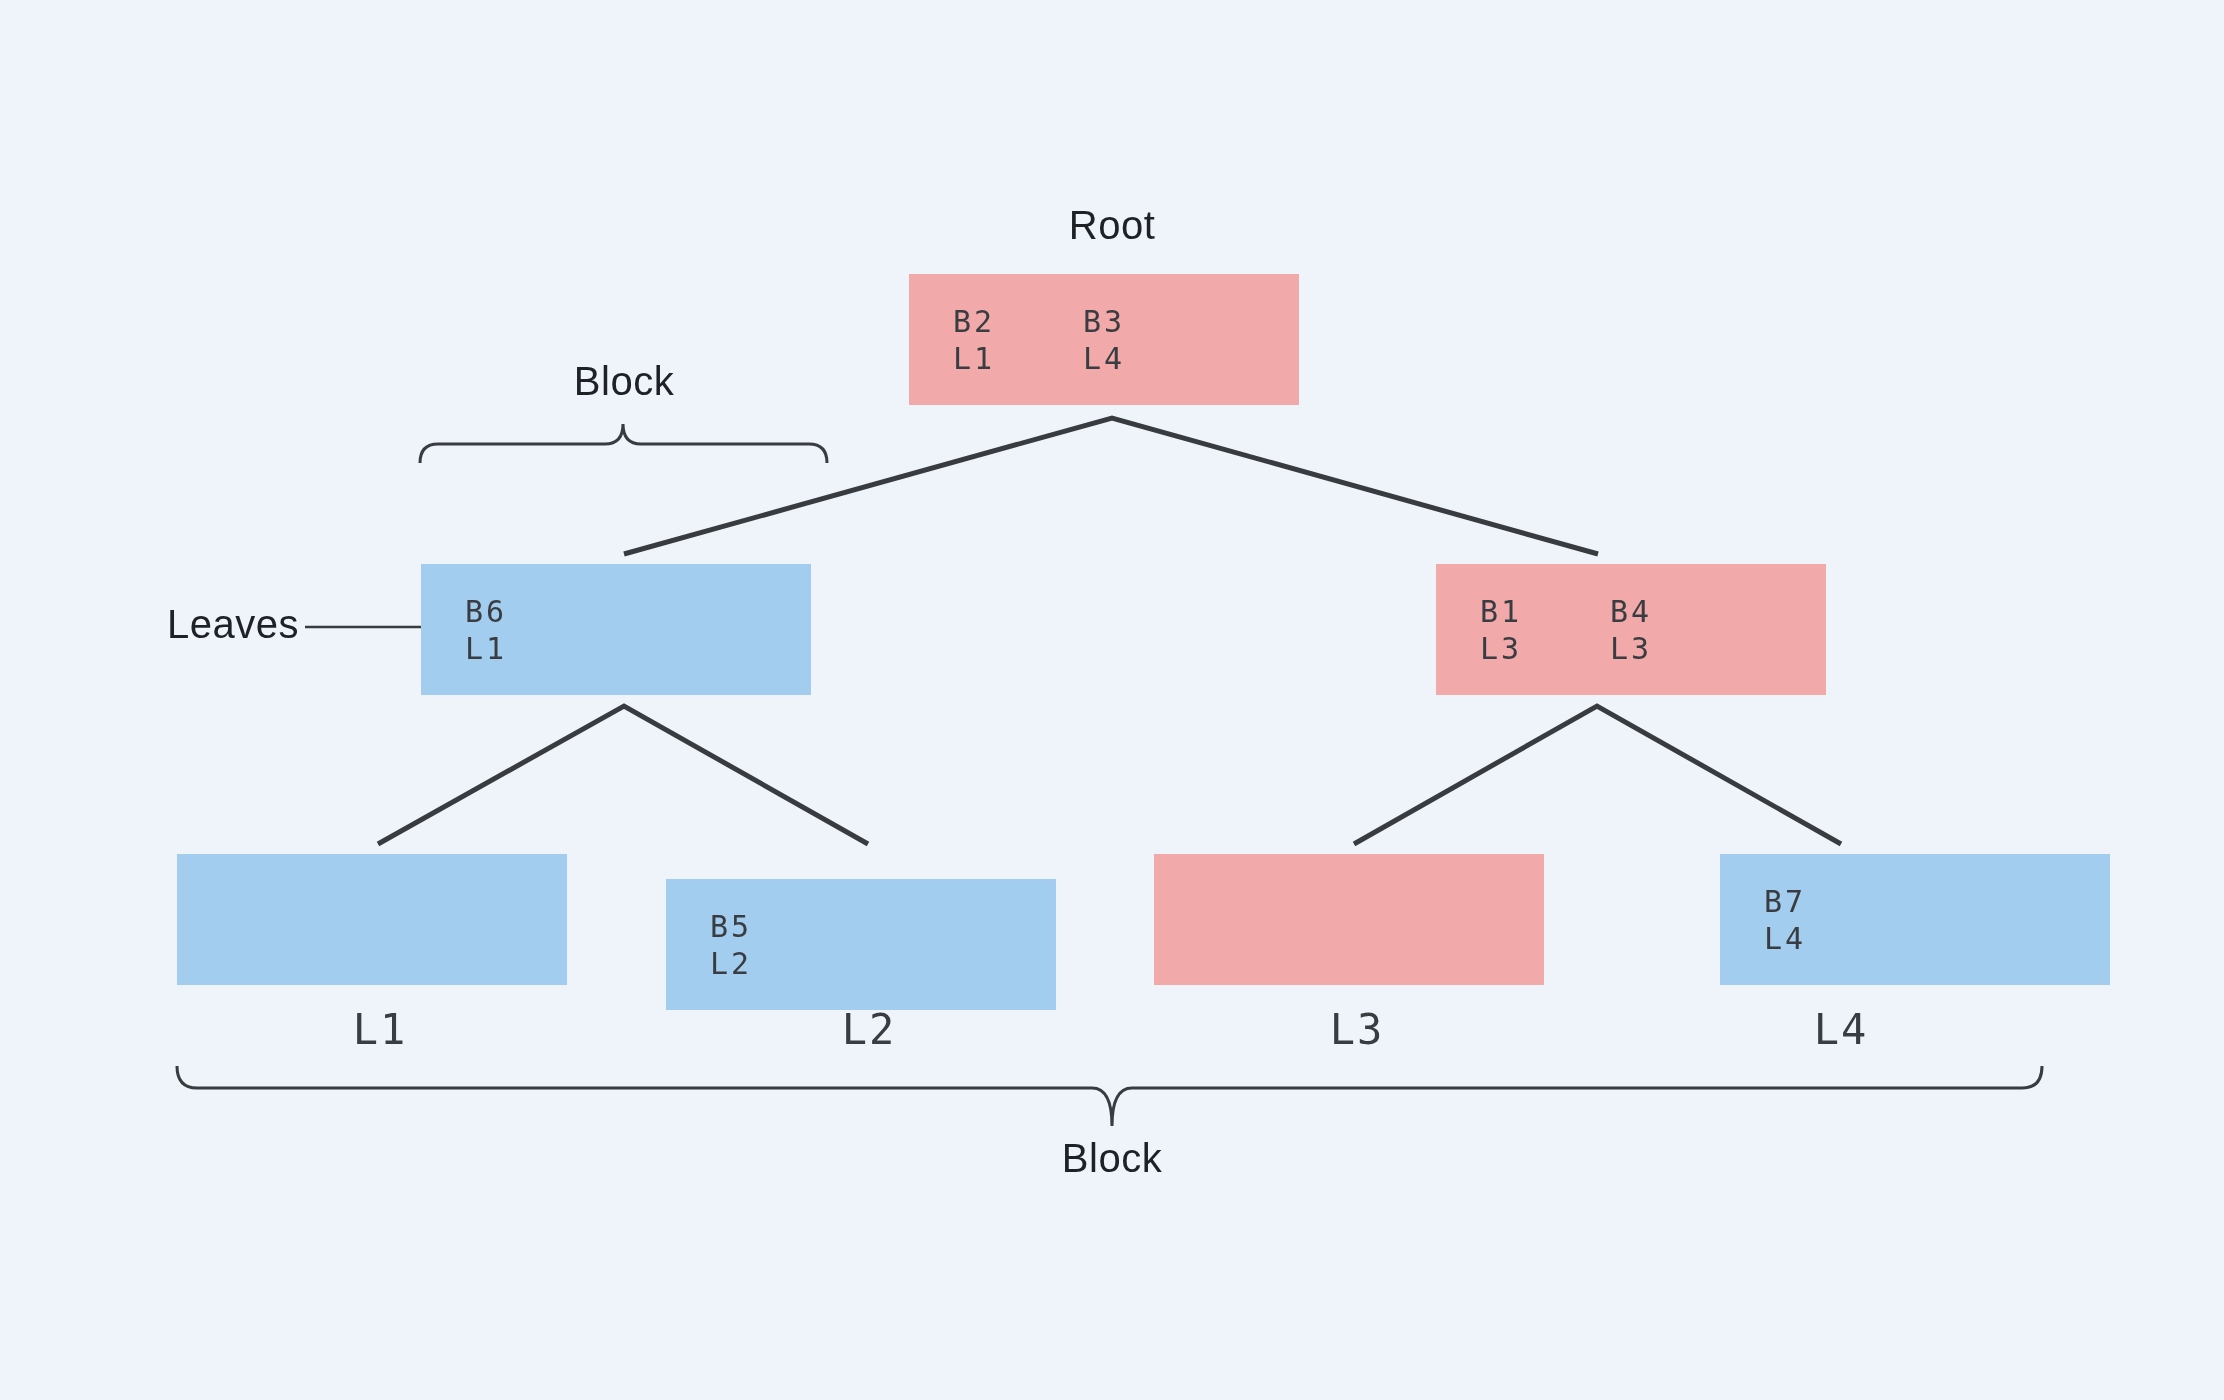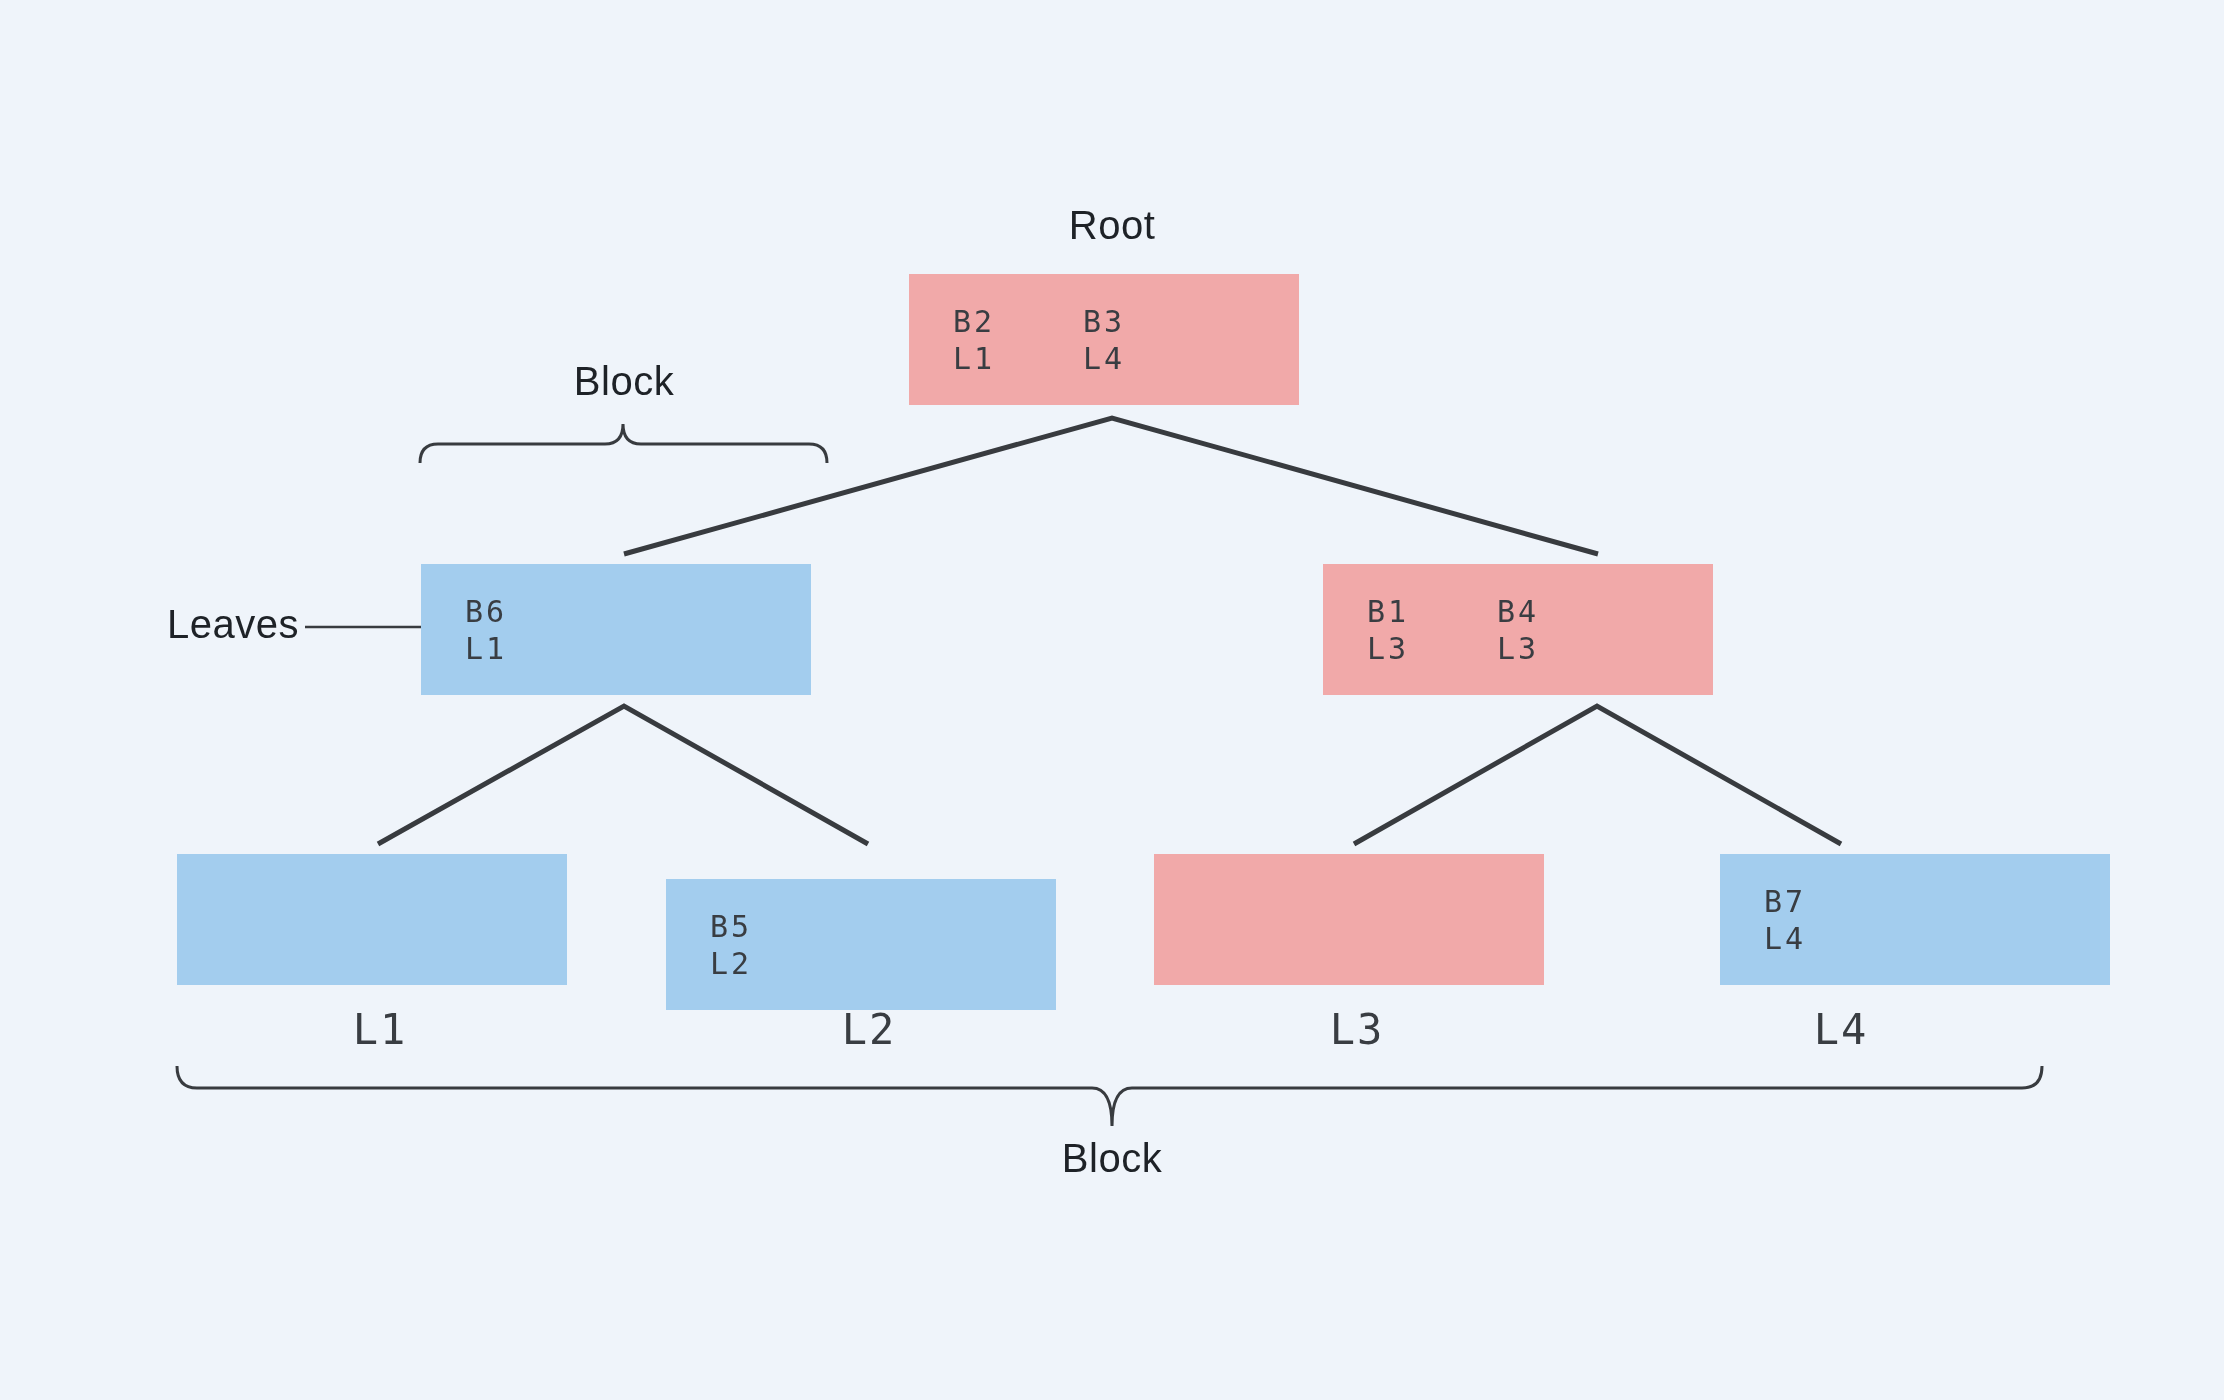--- a/index.html
+++ b/index.html
@@ -107,21 +107,21 @@
 
   <div class="label sans" style="left:624px; top:381px">Block</div>
   <div class="label sans" style="left:233px; top:624px">Leaves</div>
 
   <div class="node blue" style="left:421px; top:564px">
     <div class="cell">B6
 L1</div>
     <div class="cell"></div>
     <div class="cell"></div>
   </div>
-  <div class="node pink" style="left:1323px; top:564px">
+  <div class="node pink" style="left:1436px; top:564px">
     <div class="cell">B1
 L3</div>
     <div class="cell">B4
 L3</div>
     <div class="cell"></div>
   </div>
 
   <div class="node blue" style="left:177px; top:854px">
     <div class="cell"></div>
     <div class="cell"></div>

